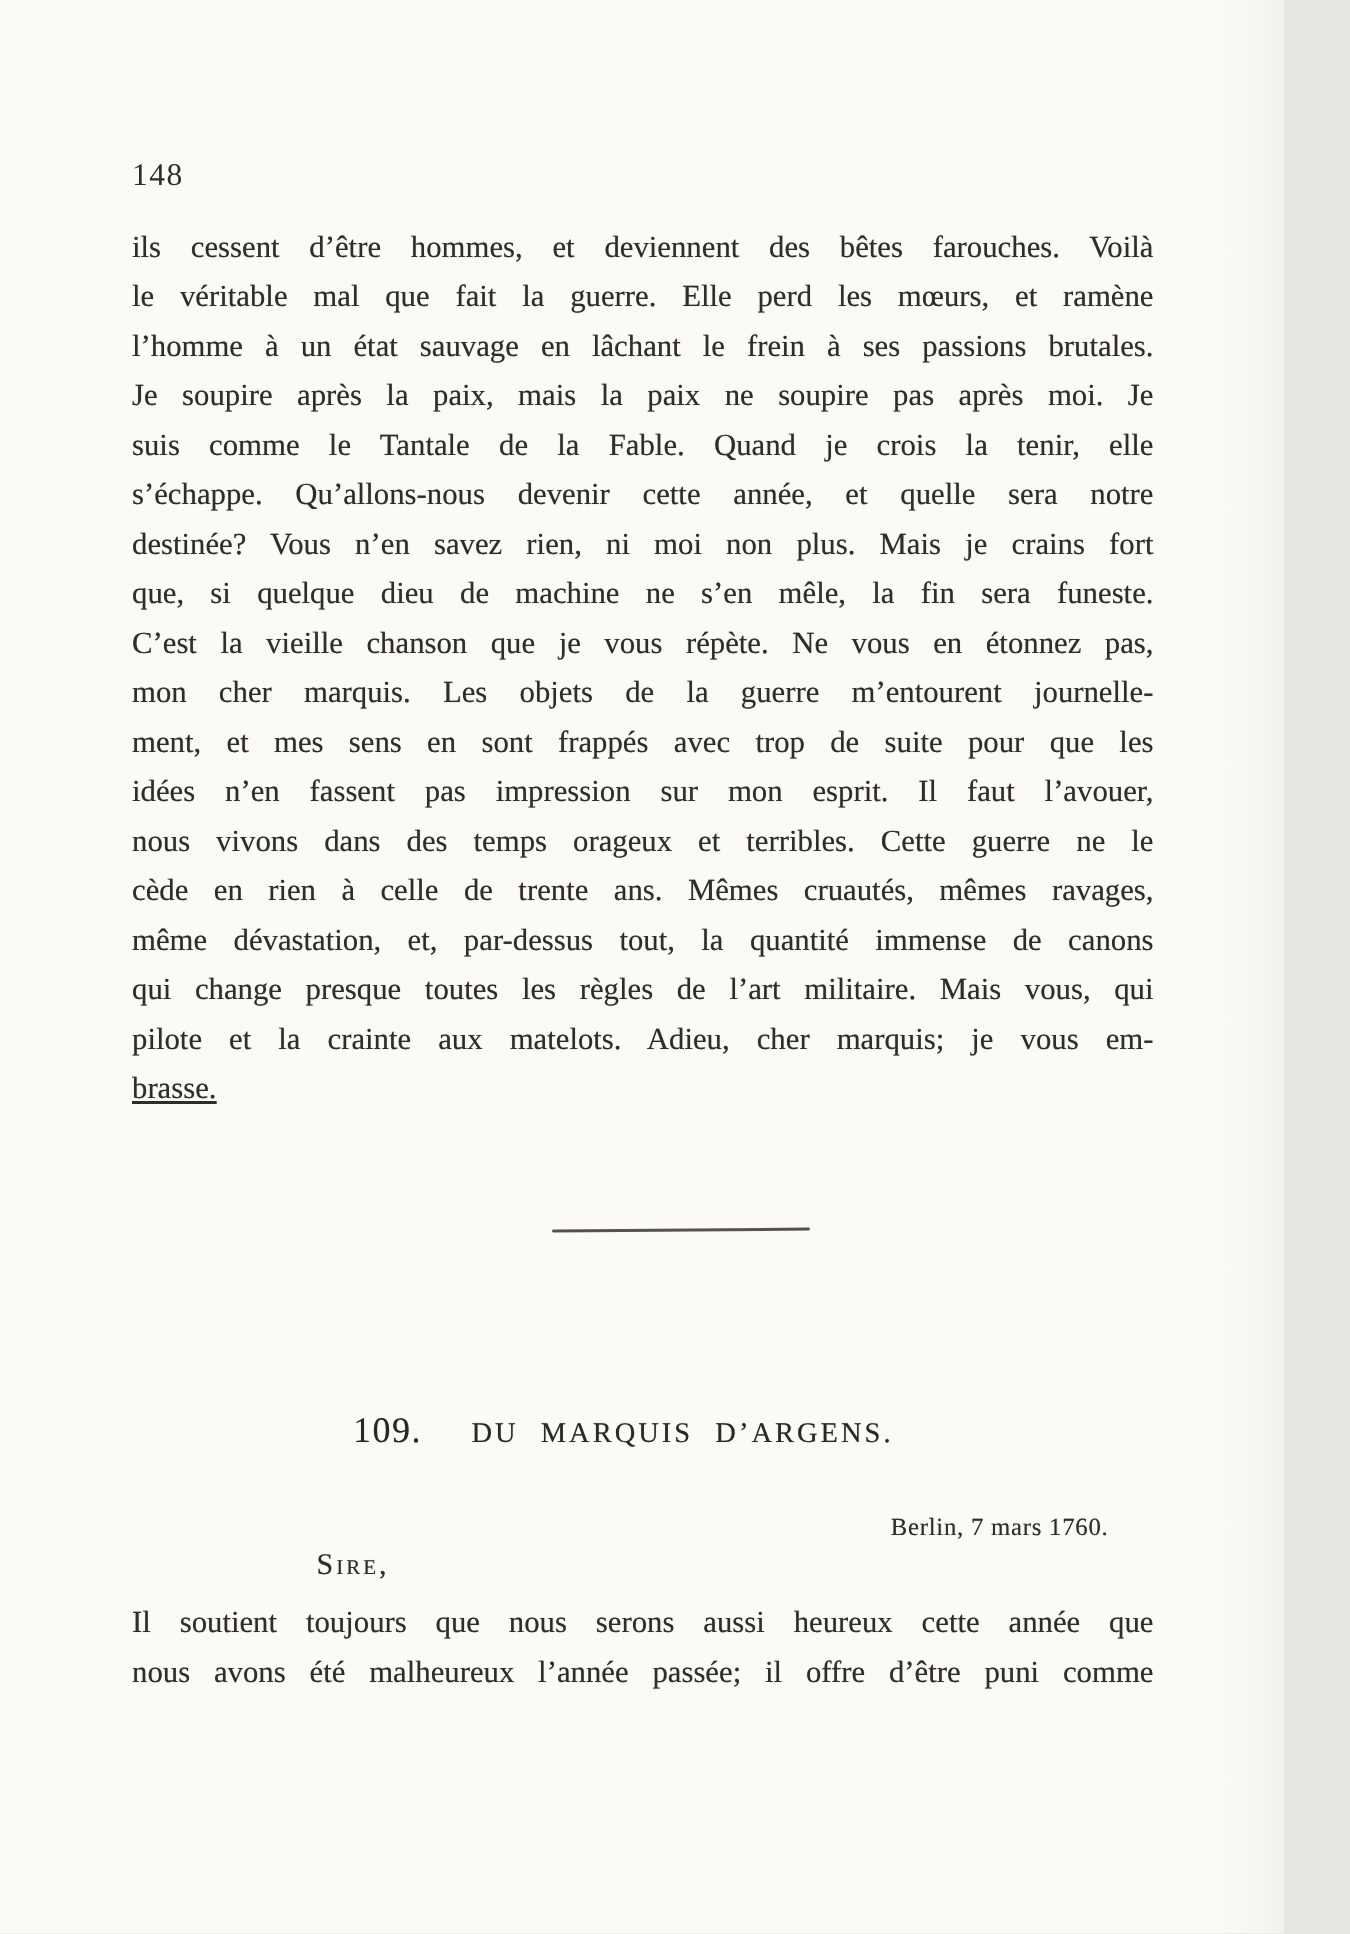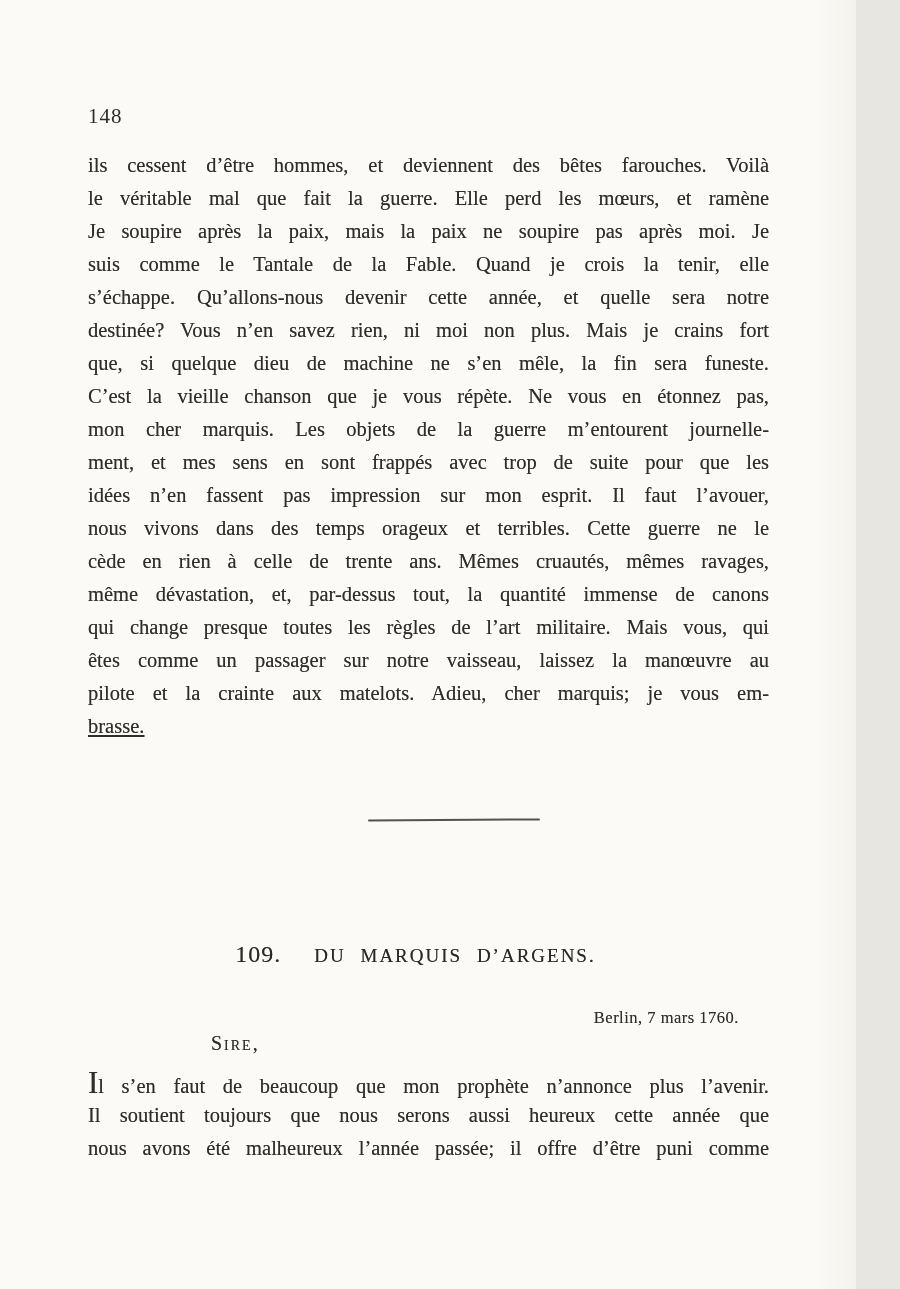--- a/index.html
+++ b/index.html
@@ -131,50 +131,49 @@
 
 <div class="page">
 
   <header class="running-head">
     <span class="folio">148</span>
   </header>
 
   <section class="body-text letter-end">
     <div class="line">ils cessent d’être hommes, et deviennent des bêtes farouches. Voilà</div>
     <div class="line">le véritable mal que fait la guerre. Elle perd les mœurs, et ramène</div>
+    <div class="line">l’homme à un état sauvage en lâchant le frein à ses passions brutales.</div>
     <div class="line">Je soupire après la paix, mais la paix ne soupire pas après moi. Je</div>
     <div class="line">suis comme le Tantale de la Fable. Quand je crois la tenir, elle</div>
     <div class="line">s’échappe. Qu’allons-nous devenir cette année, et quelle sera notre</div>
     <div class="line">destinée? Vous n’en savez rien, ni moi non plus. Mais je crains fort</div>
     <div class="line">que, si quelque dieu de machine ne s’en mêle, la fin sera funeste.</div>
     <div class="line">C’est la vieille chanson que je vous répète. Ne vous en étonnez pas,</div>
     <div class="line">mon cher marquis. Les objets de la guerre m’entourent journelle-</div>
     <div class="line">ment, et mes sens en sont frappés avec trop de suite pour que les</div>
     <div class="line">idées n’en fassent pas impression sur mon esprit. Il faut l’avouer,</div>
     <div class="line">nous vivons dans des temps orageux et terribles. Cette guerre ne le</div>
     <div class="line">cède en rien à celle de trente ans. Mêmes cruautés, mêmes ravages,</div>
     <div class="line">même dévastation, et, par-dessus tout, la quantité immense de canons</div>
     <div class="line">qui change presque toutes les règles de l’art militaire. Mais vous, qui</div>
-    <div class="line">êtes comme un passager sur notre vaisseau, laissez la manœuvre au</div>
     <div class="line">pilote et la crainte aux matelots. Adieu, cher marquis; je vous em-</div>
     <div class="line last">brasse.</div>
   </section>
 
   <div class="section-rule"></div>
 
   <h2 class="letter-heading">
     <span class="letter-number">109.</span>
     <span class="letter-title">DU MARQUIS D’ARGENS.</span>
   </h2>
 
   <div class="dateline">Berlin, 7 mars 1760.</div>
 
   <div class="salutation">Sire,</div>
 
   <section class="body-text letter-start">
-    <div class="line initial-line">Il s’en faut de beaucoup que mon prophète n’annonce plus l’avenir.</div>
     <div class="line">Il soutient toujours que nous serons aussi heureux cette année que</div>
     <div class="line">nous avons été malheureux l’année passée; il offre d’être puni comme</div>
   </section>
 
   <div class="scan-speck"></div>
 
 </div>
 
 </body></html>

